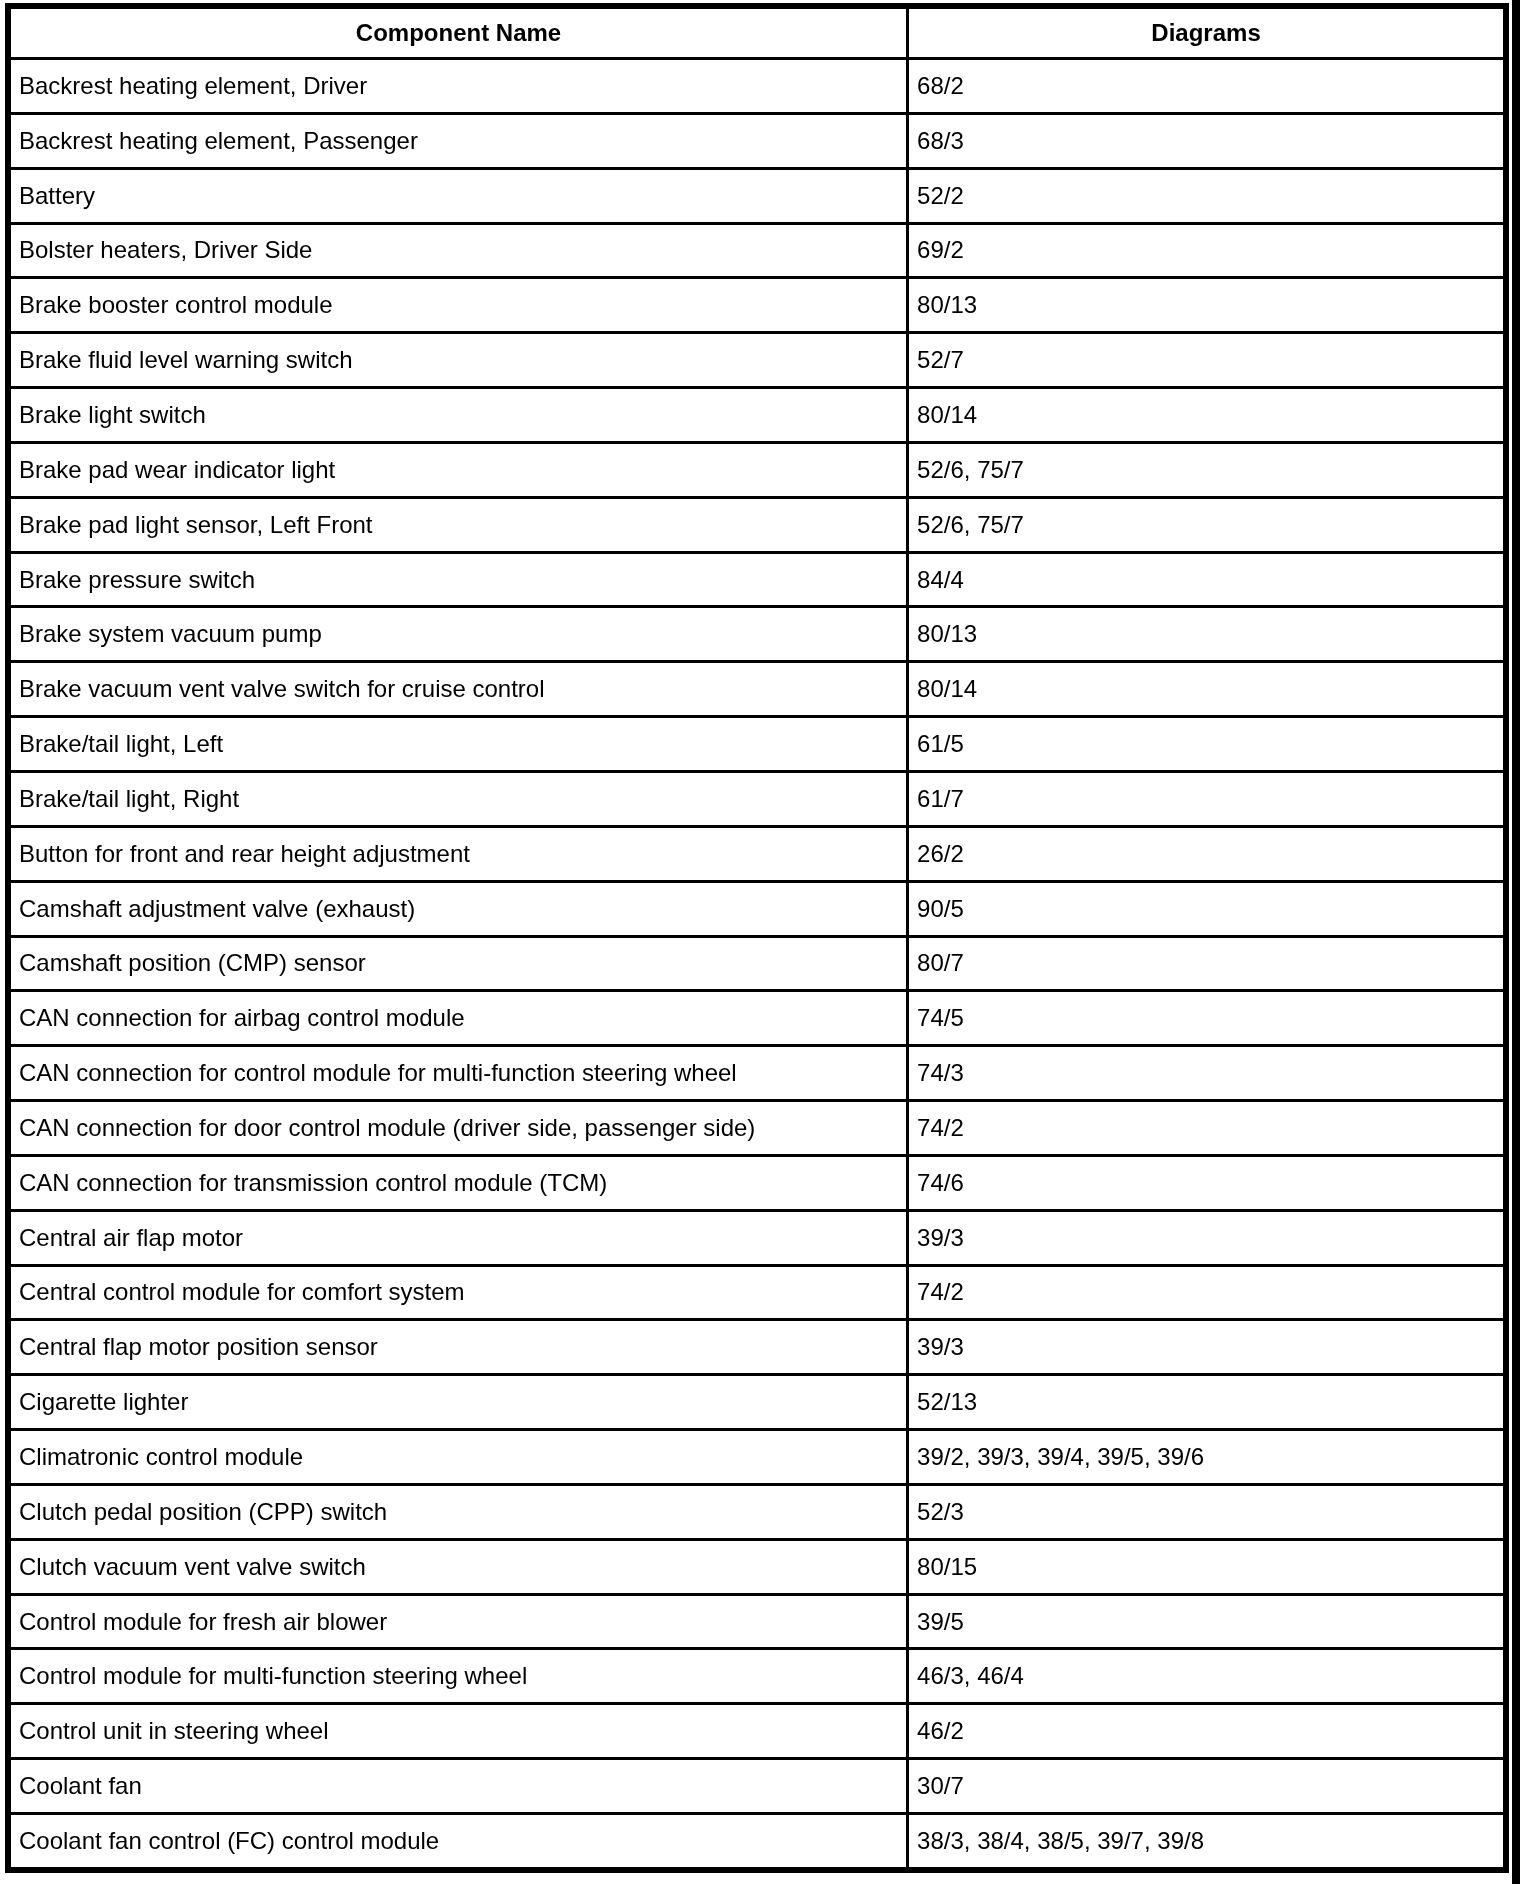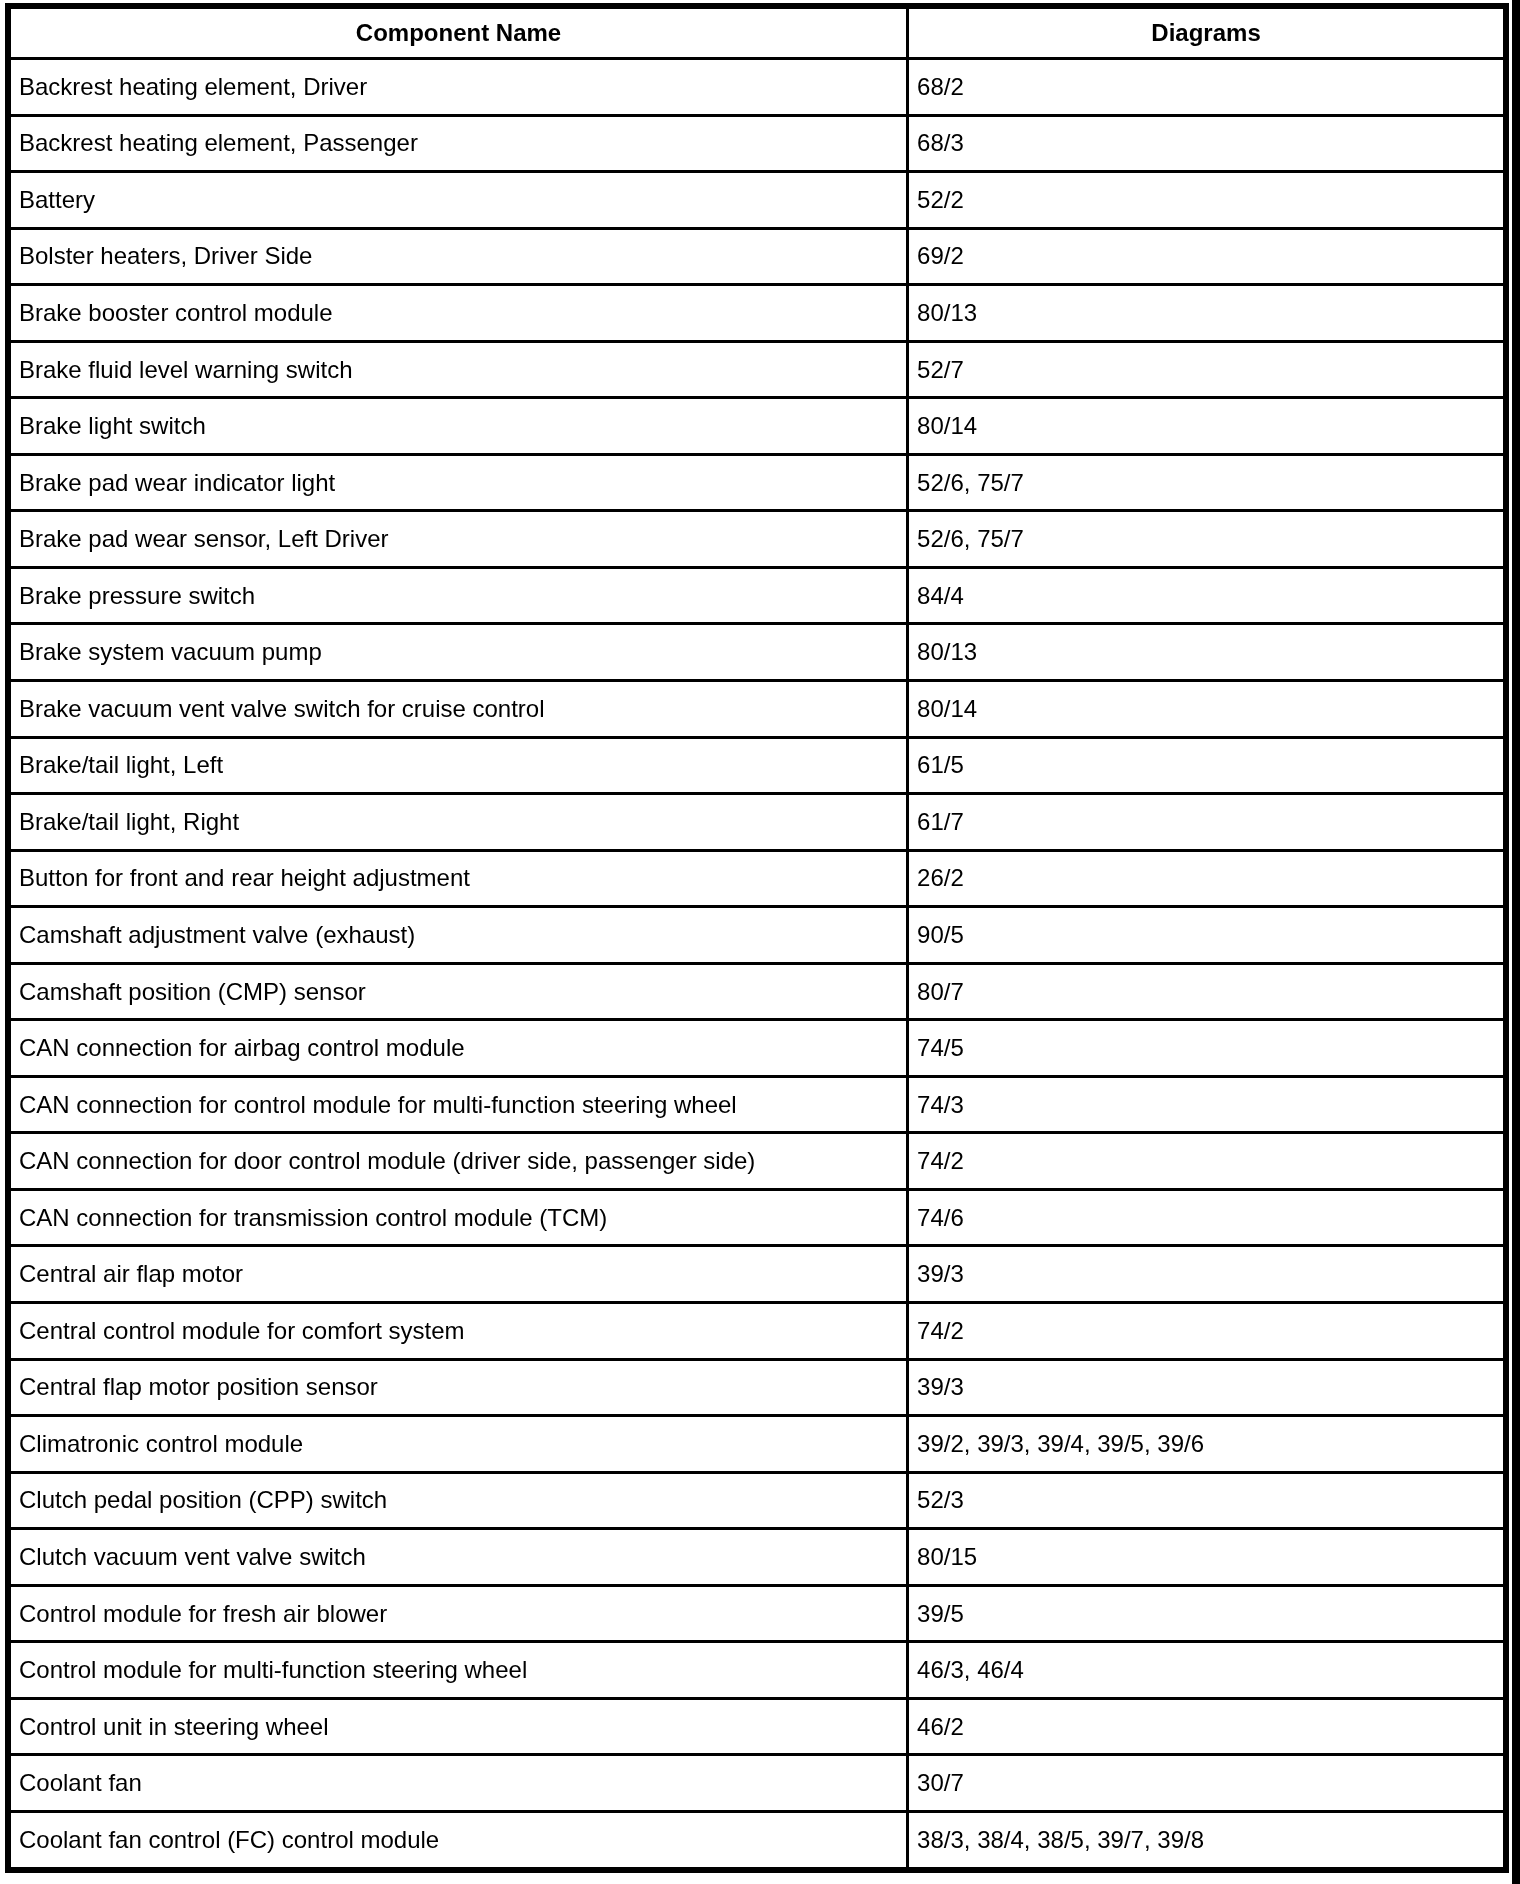--- a/index.html
+++ b/index.html
@@ -108,21 +108,21 @@
         </tr>
         <tr>
           <td>Brake light switch</td>
           <td>80/14</td>
         </tr>
         <tr>
           <td>Brake pad wear indicator light</td>
           <td>52/6, 75/7</td>
         </tr>
         <tr>
-          <td>Brake pad wear sensor, Left Driver</td>
+          <td>Brake pad light sensor, Left Front</td>
           <td>52/6, 75/7</td>
         </tr>
         <tr>
           <td>Brake pressure switch</td>
           <td>84/4</td>
         </tr>
         <tr>
           <td>Brake system vacuum pump</td>
           <td>80/13</td>
         </tr>
@@ -172,20 +172,24 @@
         </tr>
         <tr>
           <td>Central control module for comfort system</td>
           <td>74/2</td>
         </tr>
         <tr>
           <td>Central flap motor position sensor</td>
           <td>39/3</td>
         </tr>
         <tr>
+          <td>Cigarette lighter</td>
+          <td>52/13</td>
+        </tr>
+        <tr>
           <td>Climatronic control module</td>
           <td>39/2, 39/3, 39/4, 39/5, 39/6</td>
         </tr>
         <tr>
           <td>Clutch pedal position (CPP) switch</td>
           <td>52/3</td>
         </tr>
         <tr>
           <td>Clutch vacuum vent valve switch</td>
           <td>80/15</td>

